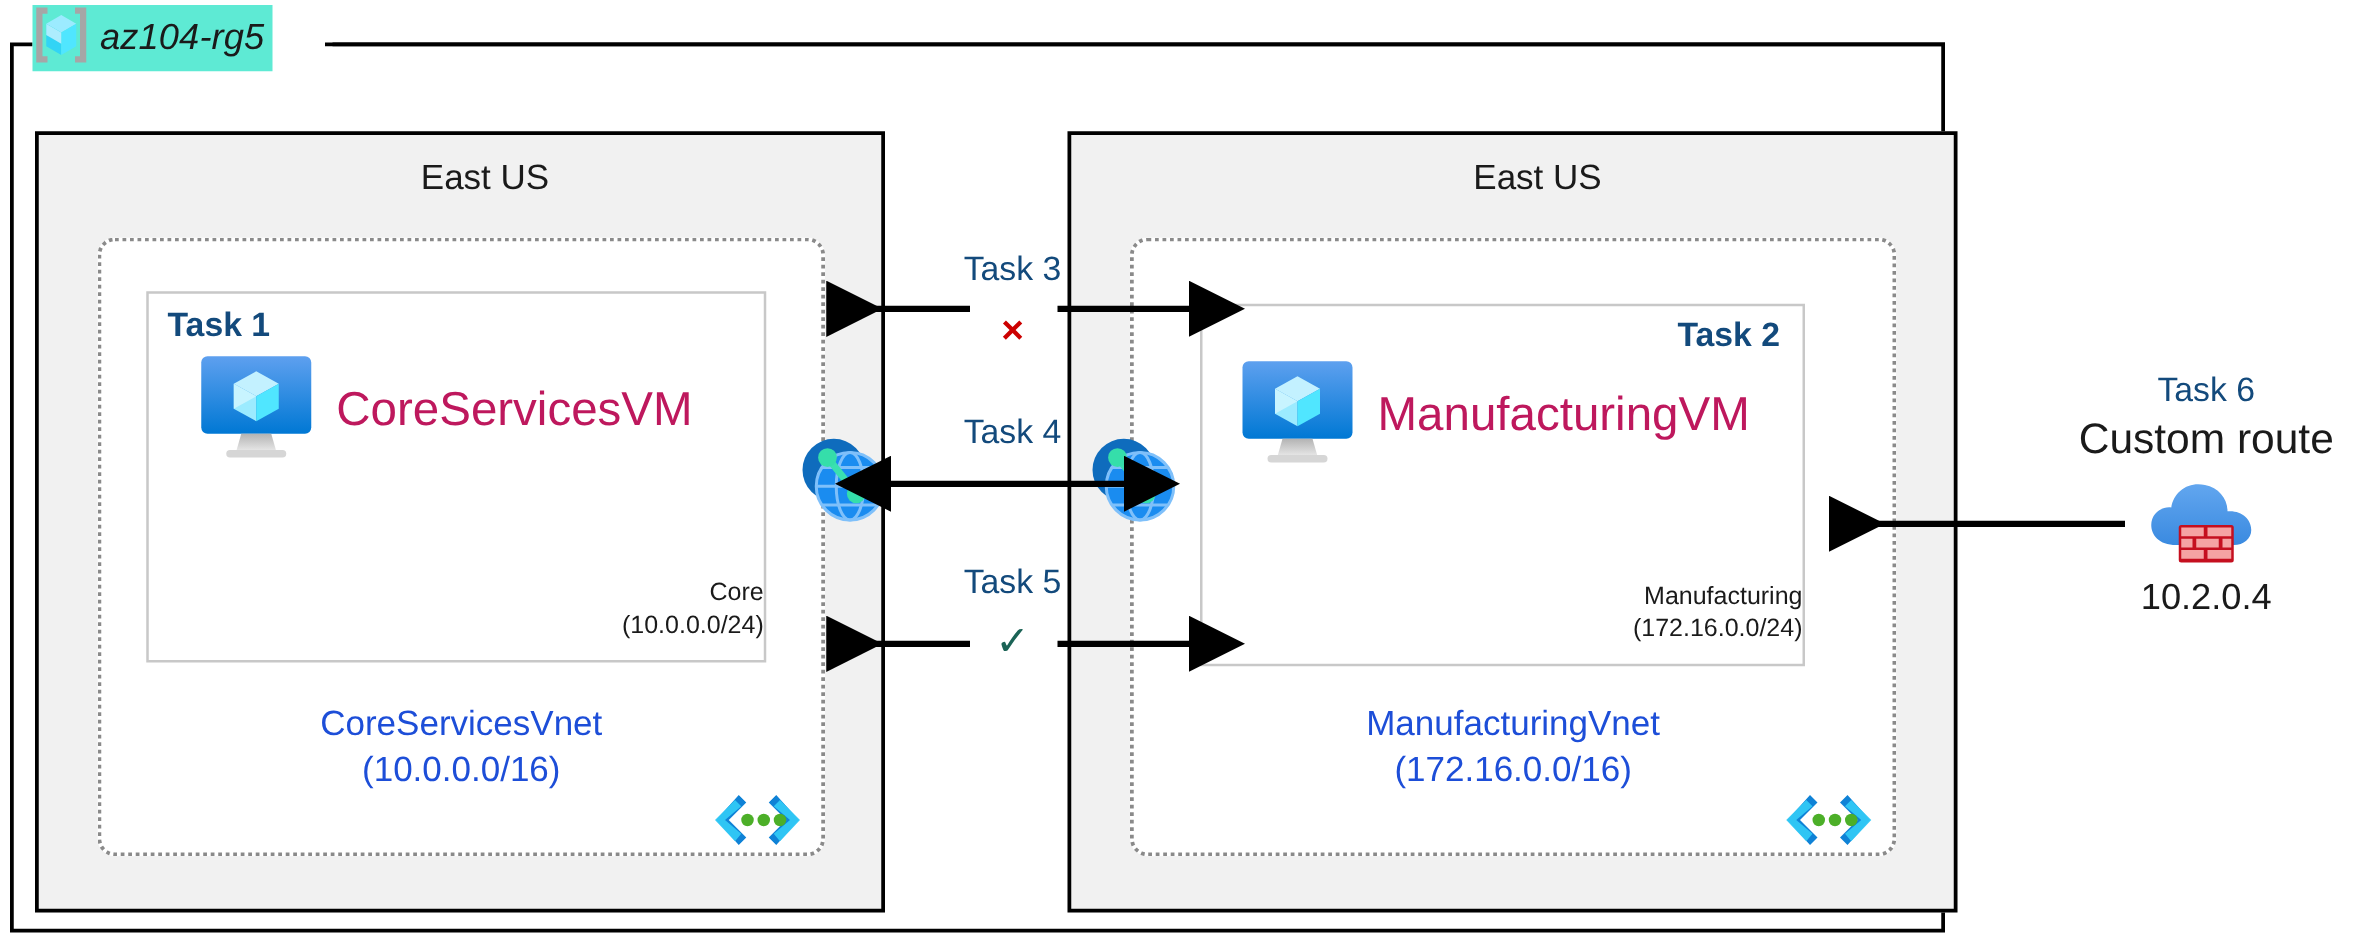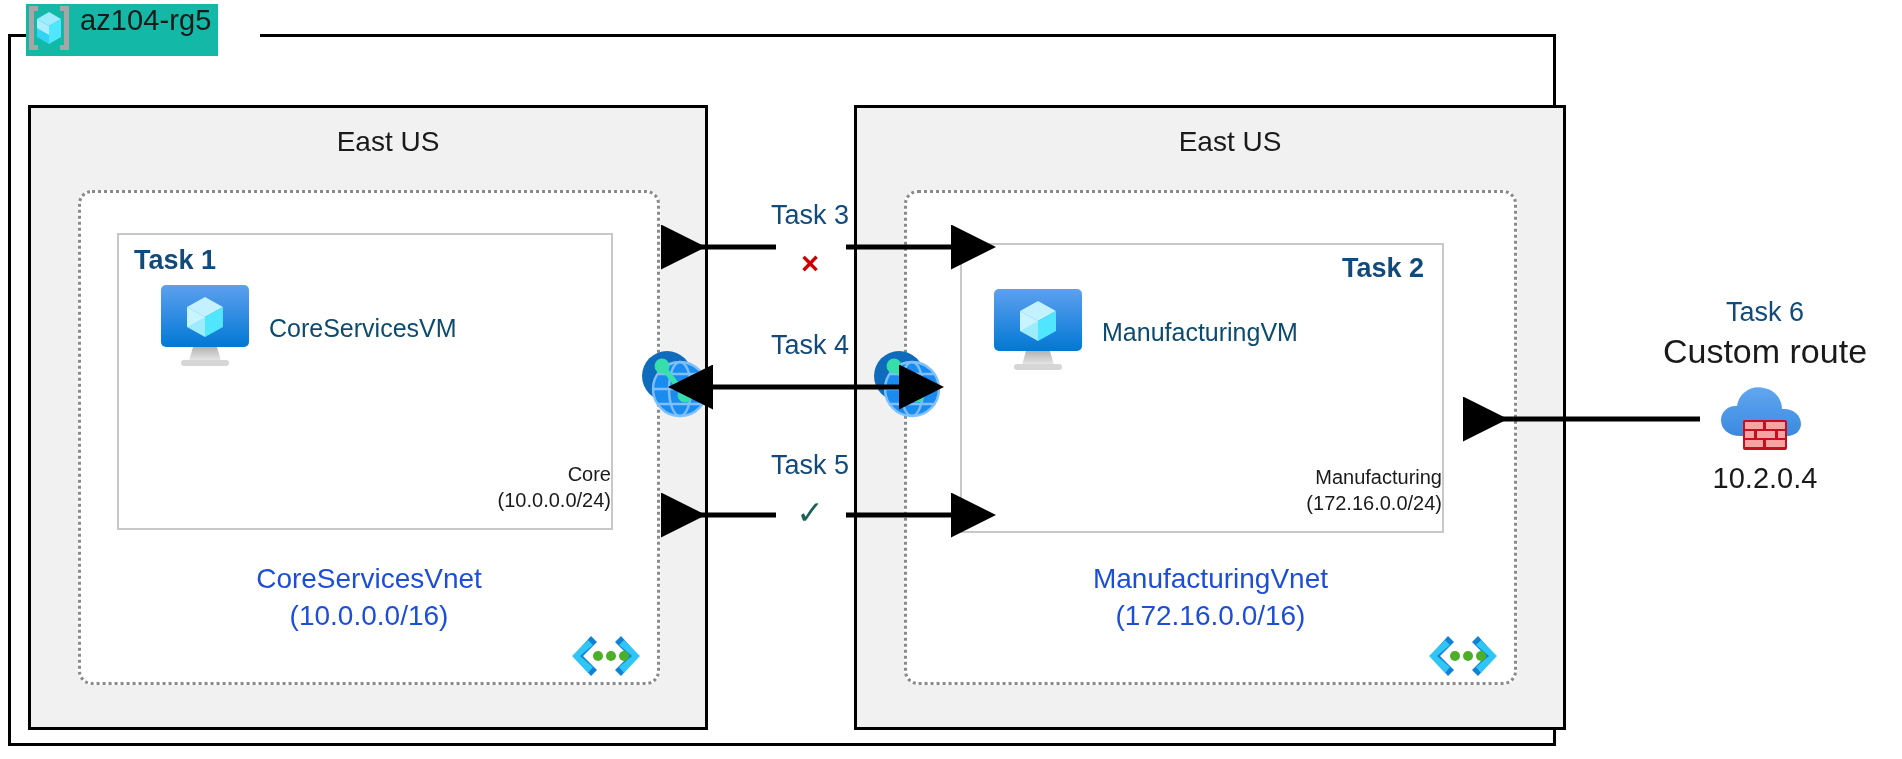--- a/index.html
+++ b/index.html
@@ -37,23 +37,25 @@
     top: 24px;
     width: 240px;
     height: 24px;
     background: #ffffff;
   }
   #rg-title-wrap {
     position: absolute;
     left: 26px;
     top: 4px;
     display: flex;
+    align-items: center;
     gap: 8px;
-    background: #14b8a6;
+    background: #5eead4;
     padding: 0 6px 0 0;
+    font-style: italic;
   }
   #rg-title-text {
     font-size: 29px;
     color: #1a1a1a;
     white-space: nowrap;
     letter-spacing: 0.1px;
   }
 
   
   .region-box {
@@ -119,22 +121,22 @@
 
   .vm-row {
     position: absolute;
     display: flex;
     align-items: center;
     gap: 16px;
   }
   #vm-row-left  { left: 38px; top: 48px; }
   #vm-row-right { left: 28px; top: 42px; }
   .vm-name {
-    font-size: 25px;
-    color: #0c4a6e;
+    font-size: 38px;
+    color: #be185d;
     white-space: nowrap;
   }
 
   .subnet-label {
     position: absolute;
     left: 0;
     right: 0;
     bottom: 14px;
     text-align: right;
     font-size: 20px;

